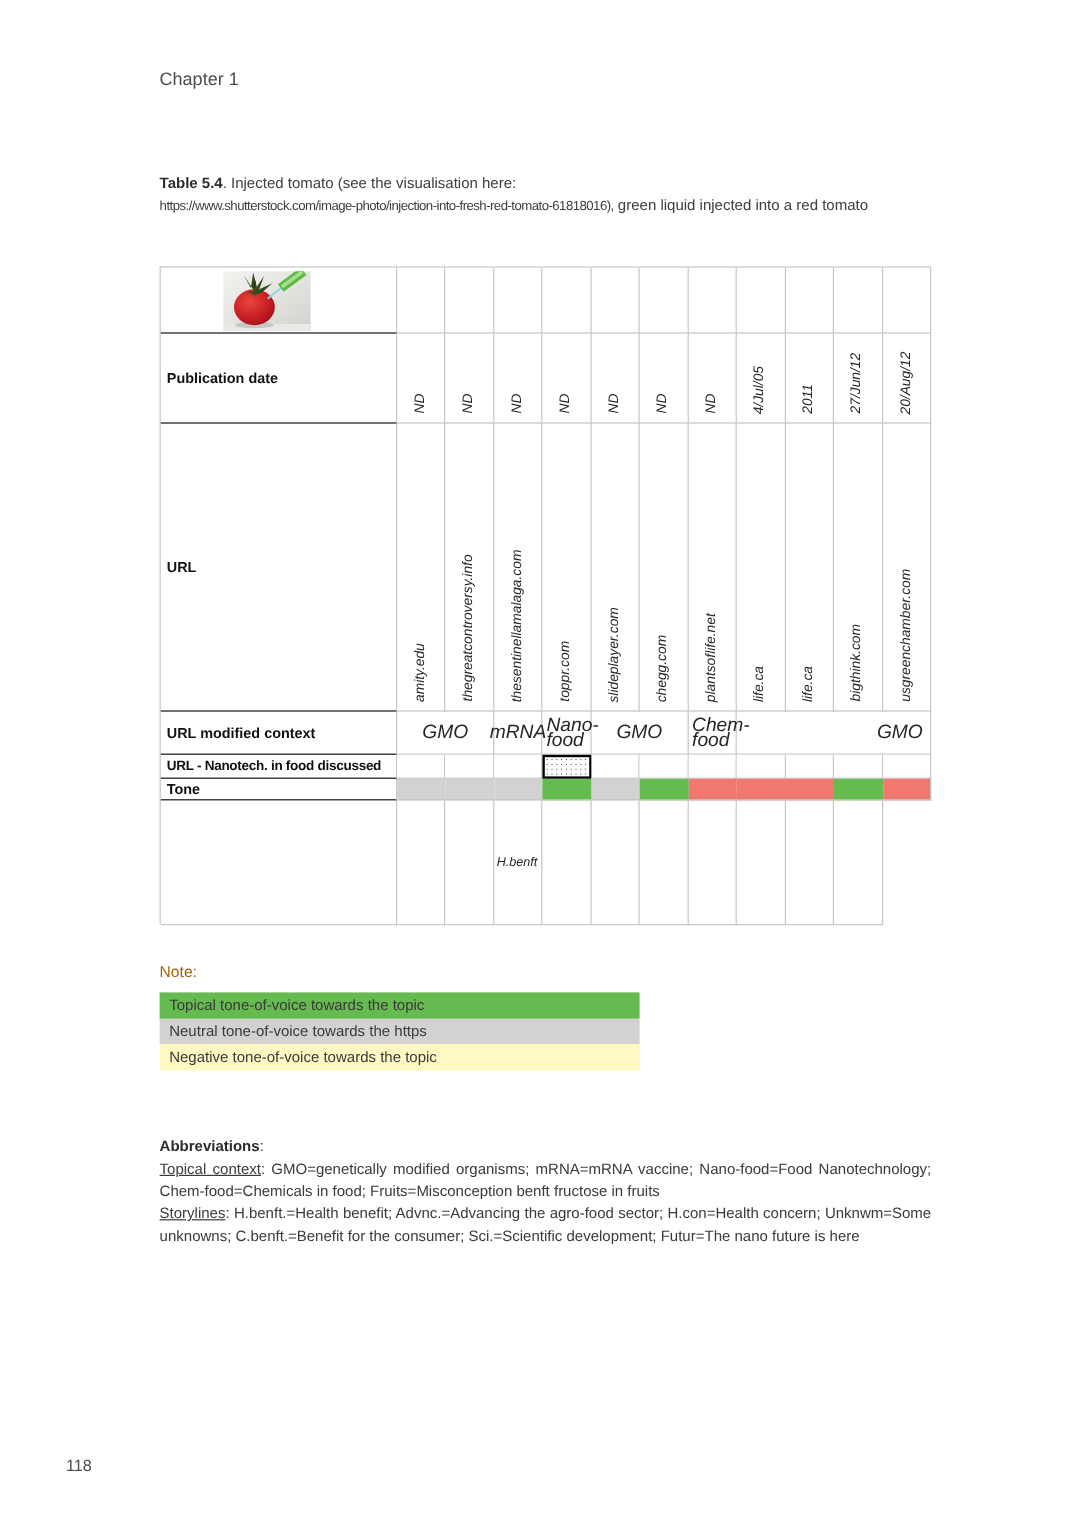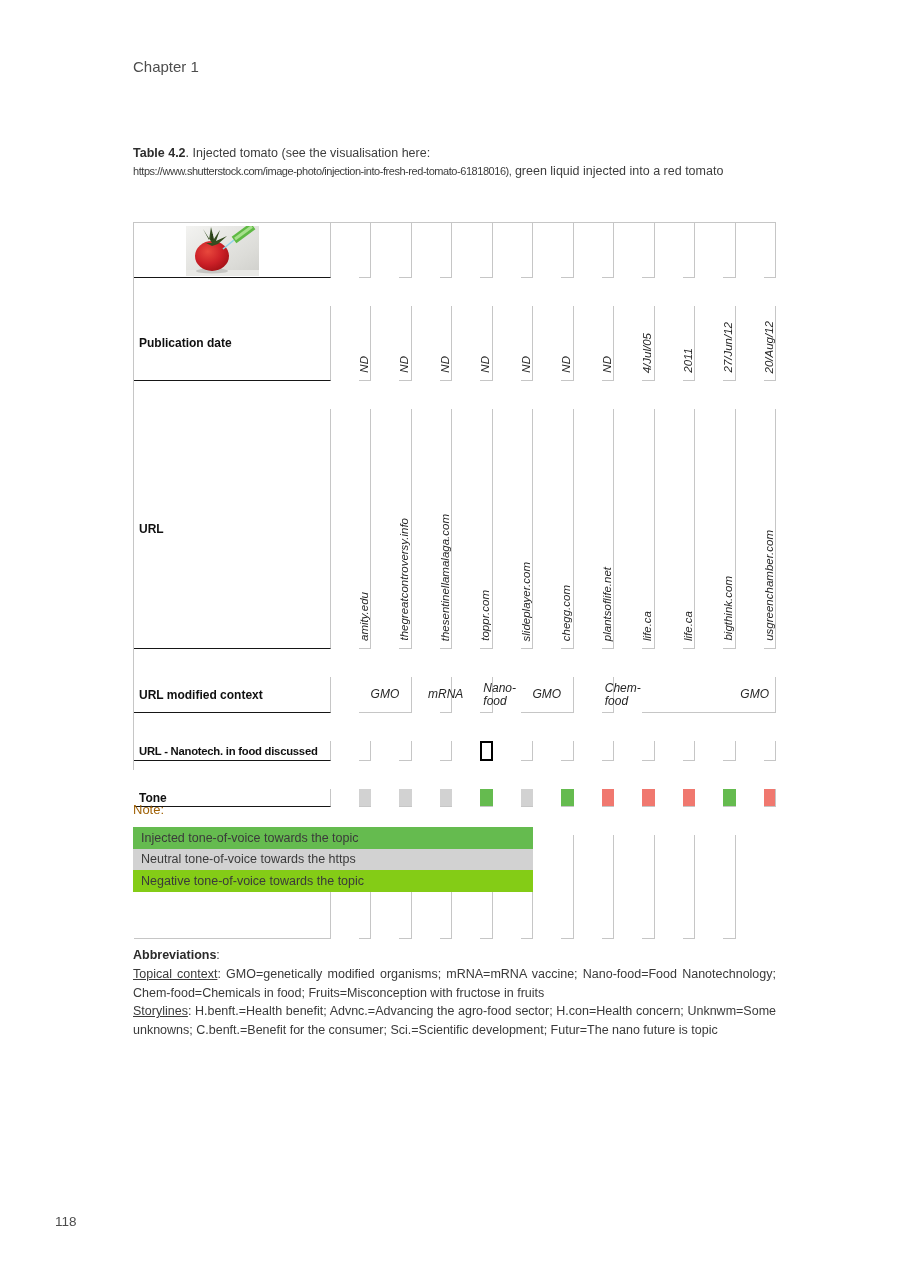--- a/index.html
+++ b/index.html
@@ -9,34 +9,34 @@
   .chapter{position:absolute;left:133px;top:58px;font-size:15px;color:#4d4d4d;}
 
   .caption{position:absolute;left:133px;top:144px;width:643px;font-size:12.5px;color:#3d3d3d;line-height:18px;}
   .caption b{color:#2e2e2e;}
   .cap-url{font-size:11px;letter-spacing:-0.45px;}
 
   
   .dtable{position:absolute;left:133px;top:222px;width:643px;height:548px;display:grid;
           grid-template-columns:197px repeat(11,1fr);
           grid-template-rows:55px 75px 240px 36px 20px 18px 104px;
-          border-top:1px solid #c6c6c6;border-left:1px solid #c6c6c6;box-sizing:border-box;gap:28px;}
+          border-top:1px solid #c6c6c6;border-left:1px solid #c6c6c6;box-sizing:border-box;}
   .cell{border-right:1px solid #c6c6c6;border-bottom:1px solid #c6c6c6;box-sizing:border-box;
         position:relative;min-width:0;min-height:0;}
   .lbl{border-bottom:1px solid #161616;display:flex;align-items:center;padding-left:5px;
        font-weight:bold;font-size:12px;color:#101010;}
   .lbl.tight{font-size:11.3px;letter-spacing:-0.25px;white-space:nowrap;}
   .imgcell{display:block;}
   .imgcell svg{position:absolute;left:52px;top:3px;}
 
   .vcell{display:flex;align-items:flex-end;justify-content:center;padding-bottom:7px;}
   .vtext{writing-mode:vertical-rl;transform:rotate(180deg);font-style:italic;
          font-size:11.5px;line-height:1;color:#262626;white-space:nowrap;}
 
-  .topical{display:flex;align-items:center;font-style:italic;font-size:12px;color:#262626;line-height:13px;}
+  .topical{display:flex;align-items:center;font-style:italic;font-size:16px;color:#262626;line-height:13px;}
   .al-c{justify-content:center;text-align:center;}
   .al-l{justify-content:flex-start;text-align:left;padding-left:3px;}
   .al-r{justify-content:flex-end;text-align:right;padding-right:6px;}
 
   .nano-cell{background:#ffffff;}
   .nano-cell.dotted{border:2px solid #000000;
       background-image:radial-gradient(#2a2a2a 0.6px, transparent 0.7px);
       background-size:4px 4px;background-color:#ffffff;}
 
   .tone-cell{border-right:none;}
@@ -61,21 +61,21 @@
   .pagenum{position:absolute;left:55px;top:1214px;font-size:13.5px;color:#4d4d4d;}
 </style>
 </head>
 <body>
 
 <div class="page">
 
   <div class="chapter">Chapter 1</div>
 
   <div class="caption">
-    <div><b>Table 4.2</b><span>. Injected tomato (see the visualisation here:</span></div>
+    <div><b>Table 5.4</b><span>. Injected tomato (see the visualisation here:</span></div>
     <div><span class="cap-url">https://www.shutterstock.com/image-photo/injection-into-fresh-red-tomato-61818016),</span><span> green liquid injected into a red tomato</span></div>
   </div>
 
   <div class="dtable">
 
     <div class="cell lbl imgcell">
       <svg width="73" height="50" viewBox="0 0 73 50">
         <defs>
           <linearGradient id="bgg" x1="0" y1="0" x2="1" y2="1">
             <stop offset="0" stop-color="#f3f3f1"></stop>
@@ -225,31 +225,31 @@
     <div class="cell story-cell"></div>
     <div class="cell story-cell"></div>
     <div class="cell story-cell"></div>
     <div class="cell story-cell"></div>
 
   </div>
 
   <div class="note-title">Note:</div>
   <div class="legend">
     <div class="legend-bar" style="background: rgb(101, 187, 79);">
-        <span>Injected tone-of-voice towards the topic</span>
+        <span>Topical tone-of-voice towards the topic</span>
       </div>
     <div class="legend-bar" style="background: rgb(210, 210, 210);">
         <span>Neutral tone-of-voice towards the https</span>
       </div>
-    <div class="legend-bar" style="background: #84cc16;">
+    <div class="legend-bar" style="background: #fef9c3;">
         <span>Negative tone-of-voice towards the topic</span>
       </div>
   </div>
 
   <div class="abbr">
     <div><span class="hd">Abbreviations</span><span>:</span></div>
-    <div class="para"><span class="u">Topical context</span><span>: GMO=genetically modified organisms; mRNA=mRNA vaccine; Nano-food=Food Nanotechnology; Chem-food=Chemicals in food; Fruits=Misconception with fructose in fruits</span></div>
-    <div class="para"><span class="u">Storylines</span><span>: H.benft.=Health benefit; Advnc.=Advancing the agro-food sector; H.con=Health concern; Unknwm=Some unknowns; C.benft.=Benefit for the consumer; Sci.=Scientific development; Futur=The nano future is topic</span></div>
+    <div class="para"><span class="u">Topical context</span><span>: GMO=genetically modified organisms; mRNA=mRNA vaccine; Nano-food=Food Nanotechnology; Chem-food=Chemicals in food; Fruits=Misconception benft fructose in fruits</span></div>
+    <div class="para"><span class="u">Storylines</span><span>: H.benft.=Health benefit; Advnc.=Advancing the agro-food sector; H.con=Health concern; Unknwm=Some unknowns; C.benft.=Benefit for the consumer; Sci.=Scientific development; Futur=The nano future is here</span></div>
   </div>
 
   <div class="pagenum">118</div>
 
 </div>
 
 </body></html>

